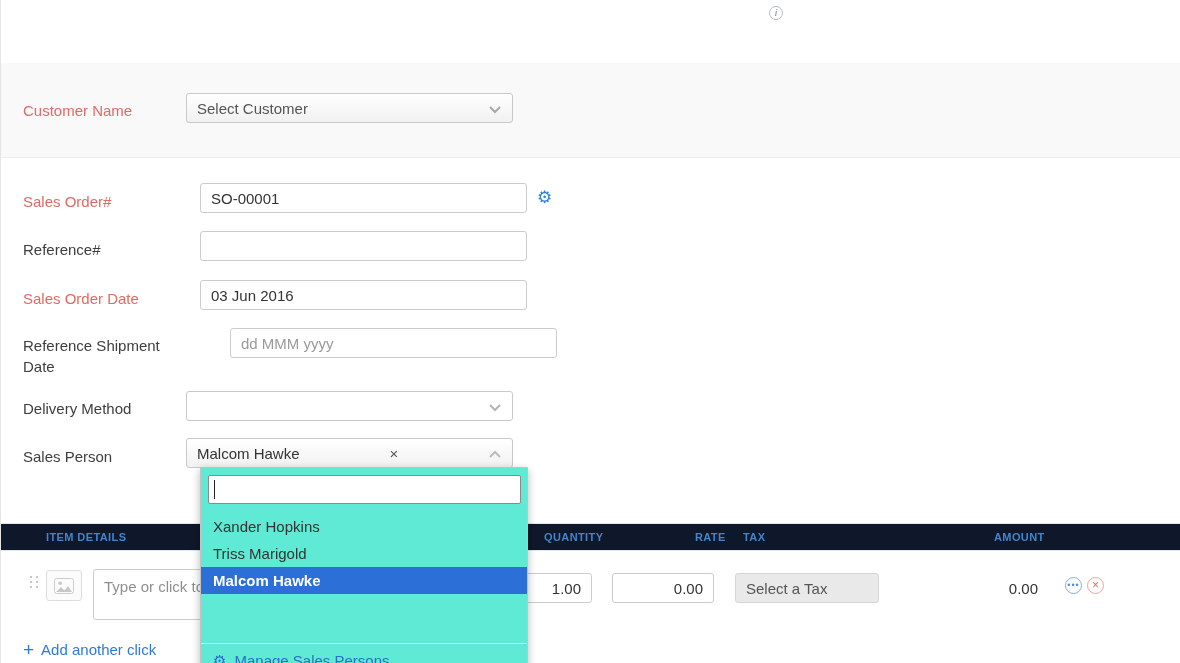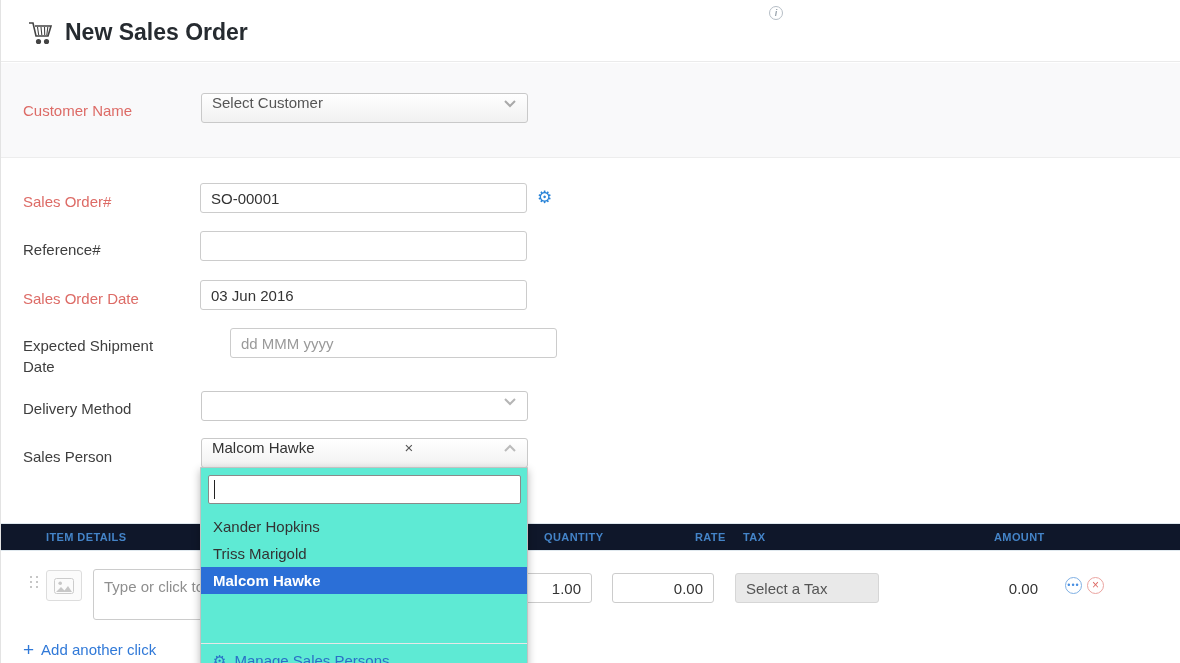--- a/index.html
+++ b/index.html
@@ -18,24 +18,24 @@
   
   .flabel { position:absolute; left:22px; width:160px; font-size:15px; color:#3e3e3e; line-height:21px; }
   .flabel.req { color:#dd6b66; }
   .tinput {
     position:absolute; left:199px; width:327px; height:30px;
     border:1px solid #ccc; border-radius:3px; background:#fff;
     font-family:inherit; font-size:15px; color:#333; padding:0 10px; outline:none;
   }
   .tinput::placeholder { color:#9a9a9a; opacity:1; }
   .selbox {
-    position:absolute; left:200px; width:327px; height:30px;
+    position:absolute; left:185px; width:327px; height:30px;
     border:1px solid #c9c9c9; border-radius:3px;
     background:linear-gradient(#ffffff,#f1f1f1);
-    display:flex; align-items:flex-start; padding:0 10px; color:#555; cursor:pointer;
+    display:flex; align-items:center; padding:0 10px; color:#555; cursor:pointer;
   }
   .selbox .chev { margin-left:auto; }
   .gear { color:#2a84d8; font-size:17px; line-height:1; cursor:pointer; }
   .gear-abs { position:absolute; left:536px; top:189px; }
   
   .sp-panel {
     position:absolute; left:199px; top:467px; width:328px; height:210px;
     background:#5eead4; border:1px solid #c2c2c2; border-radius:0 0 3px 3px;
     box-shadow:0 3px 9px rgba(0,0,0,.28); z-index:20;
   }
@@ -96,31 +96,20 @@
   .addline .plus { font-size:19px; font-weight:400; line-height:1; }
   .chev svg, .chev { display:inline-block; }
   .clear-x { color:#555; font-size:15px; margin-left:auto; cursor:pointer; }
   .chev-up { margin-left:14px; }
 </style>
 </head>
 <body>
 
 <div class="page">
 
-  <div class="hdr">
-    <span class="cart-ic">
-      <svg width="26" height="24" viewBox="0 0 26 24" fill="none" stroke="#444" stroke-width="1.6">
-        <path d="M1 2 h4 l3 13 h12 l3-10 h-16" fill="none"></path>
-        <path d="M9.5 6 l1.2 8 M13 6 l0.8 8 M16.5 6 l0.2 8 M19.8 6 l-1 8" stroke-width="1.1"></path>
-        <circle cx="10.5" cy="20.5" r="1.8" fill="#444"></circle>
-        <circle cx="18.5" cy="20.5" r="1.8" fill="#444"></circle>
-      </svg>
-    </span>
-    <h1 class="hdr-title">New Sales Order</h1>
-  </div>
 
   <div class="band"></div>
   <label class="flabel req" style="top:100px">Customer Name</label>
   <div class="selbox" style="top:93px">
     <span>Select Customer</span>
     <span class="chev">
       <svg width="14" height="9" viewBox="0 0 14 9">
           <polyline points="2,2 7,7 12,2" fill="none" stroke="#a9a9a9" stroke-width="2"></polyline>
         </svg>
     </span>
@@ -129,21 +118,21 @@
   <label class="flabel req" style="top:191px">Sales Order#</label>
   <input class="tinput" style="top: 183px;" value="SO-00001">
   <span class="gear gear-abs">⚙</span>
 
   <label class="flabel" style="top:239px">Reference#</label>
   <input class="tinput" style="top: 231px;" value="">
 
   <label class="flabel req" style="top:288px">Sales Order Date</label>
   <input class="tinput" style="top: 280px;" value="03 Jun 2016">
 
-  <label class="flabel" style="top:335px; width:140px;">Expected Shipment Date</label>
+  <label class="flabel" style="top:335px; width:140px;">Reference Shipment Date</label>
   <input class="tinput" style="top: 328px; margin-left: 30px;" placeholder="dd MMM yyyy">
 
   <label class="flabel" style="top:398px">Delivery Method</label>
   <div class="selbox" style="top:391px; background:#fff;">
     <span></span>
     <span class="chev">
       <svg width="14" height="9" viewBox="0 0 14 9">
           <polyline points="2,2 7,7 12,2" fill="none" stroke="#b5b5b5" stroke-width="2"></polyline>
         </svg>
     </span>

